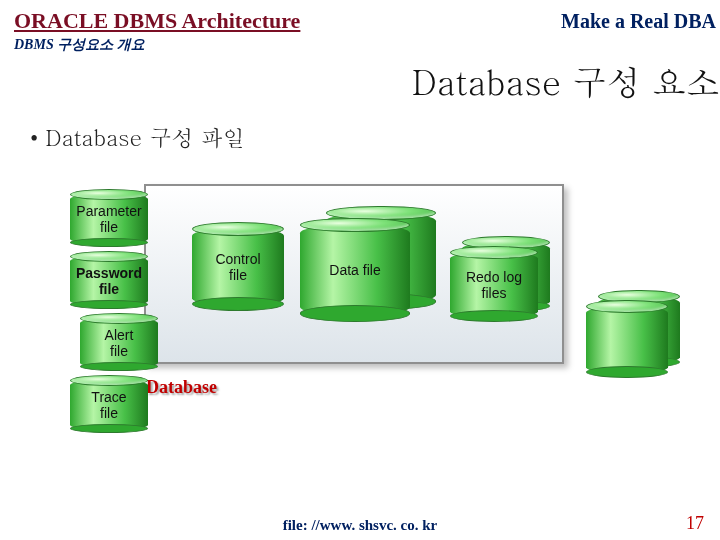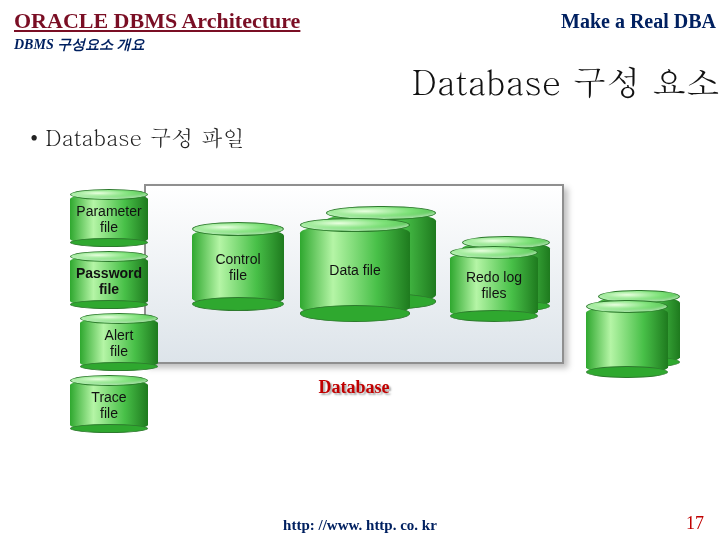--- a/index.html
+++ b/index.html
@@ -62,21 +62,21 @@
     width: 420px;
     height: 180px;
     border: 2px solid #8f8f8f;
     background: linear-gradient(to bottom, #ffffff 0%, #dde4ea 100%);
     box-shadow: 4px 4px 6px rgba(0,0,0,0.25);
   }
   .db-box-label {
     position: absolute;
     left: 0; right: 0;
     bottom: -36px;
-    text-align: center;
+    text-align: left;
     color: #c00000;
     font-size: 18px;
     font-weight: bold;
     font-family: "Times New Roman", serif;
     text-shadow: 2px 2px 2px rgba(0,0,0,0.35);
     margin-top: 24px;
   }
 
   
   .cyl {
@@ -258,15 +258,15 @@
   </div>
   <div class="cyl c-arch">
     <div class="body"></div>
       <div class="bot"></div>
       <div class="top"></div>
   </div>
 
 </div>
 
 <div class="footer">
-  <div class="footer-url">http: //www. http. co. kr</div>
+  <div class="footer-url">file: //www. shsvc. co. kr</div>
 </div>
 <div class="page-no">17</div>
 
 </body></html>

